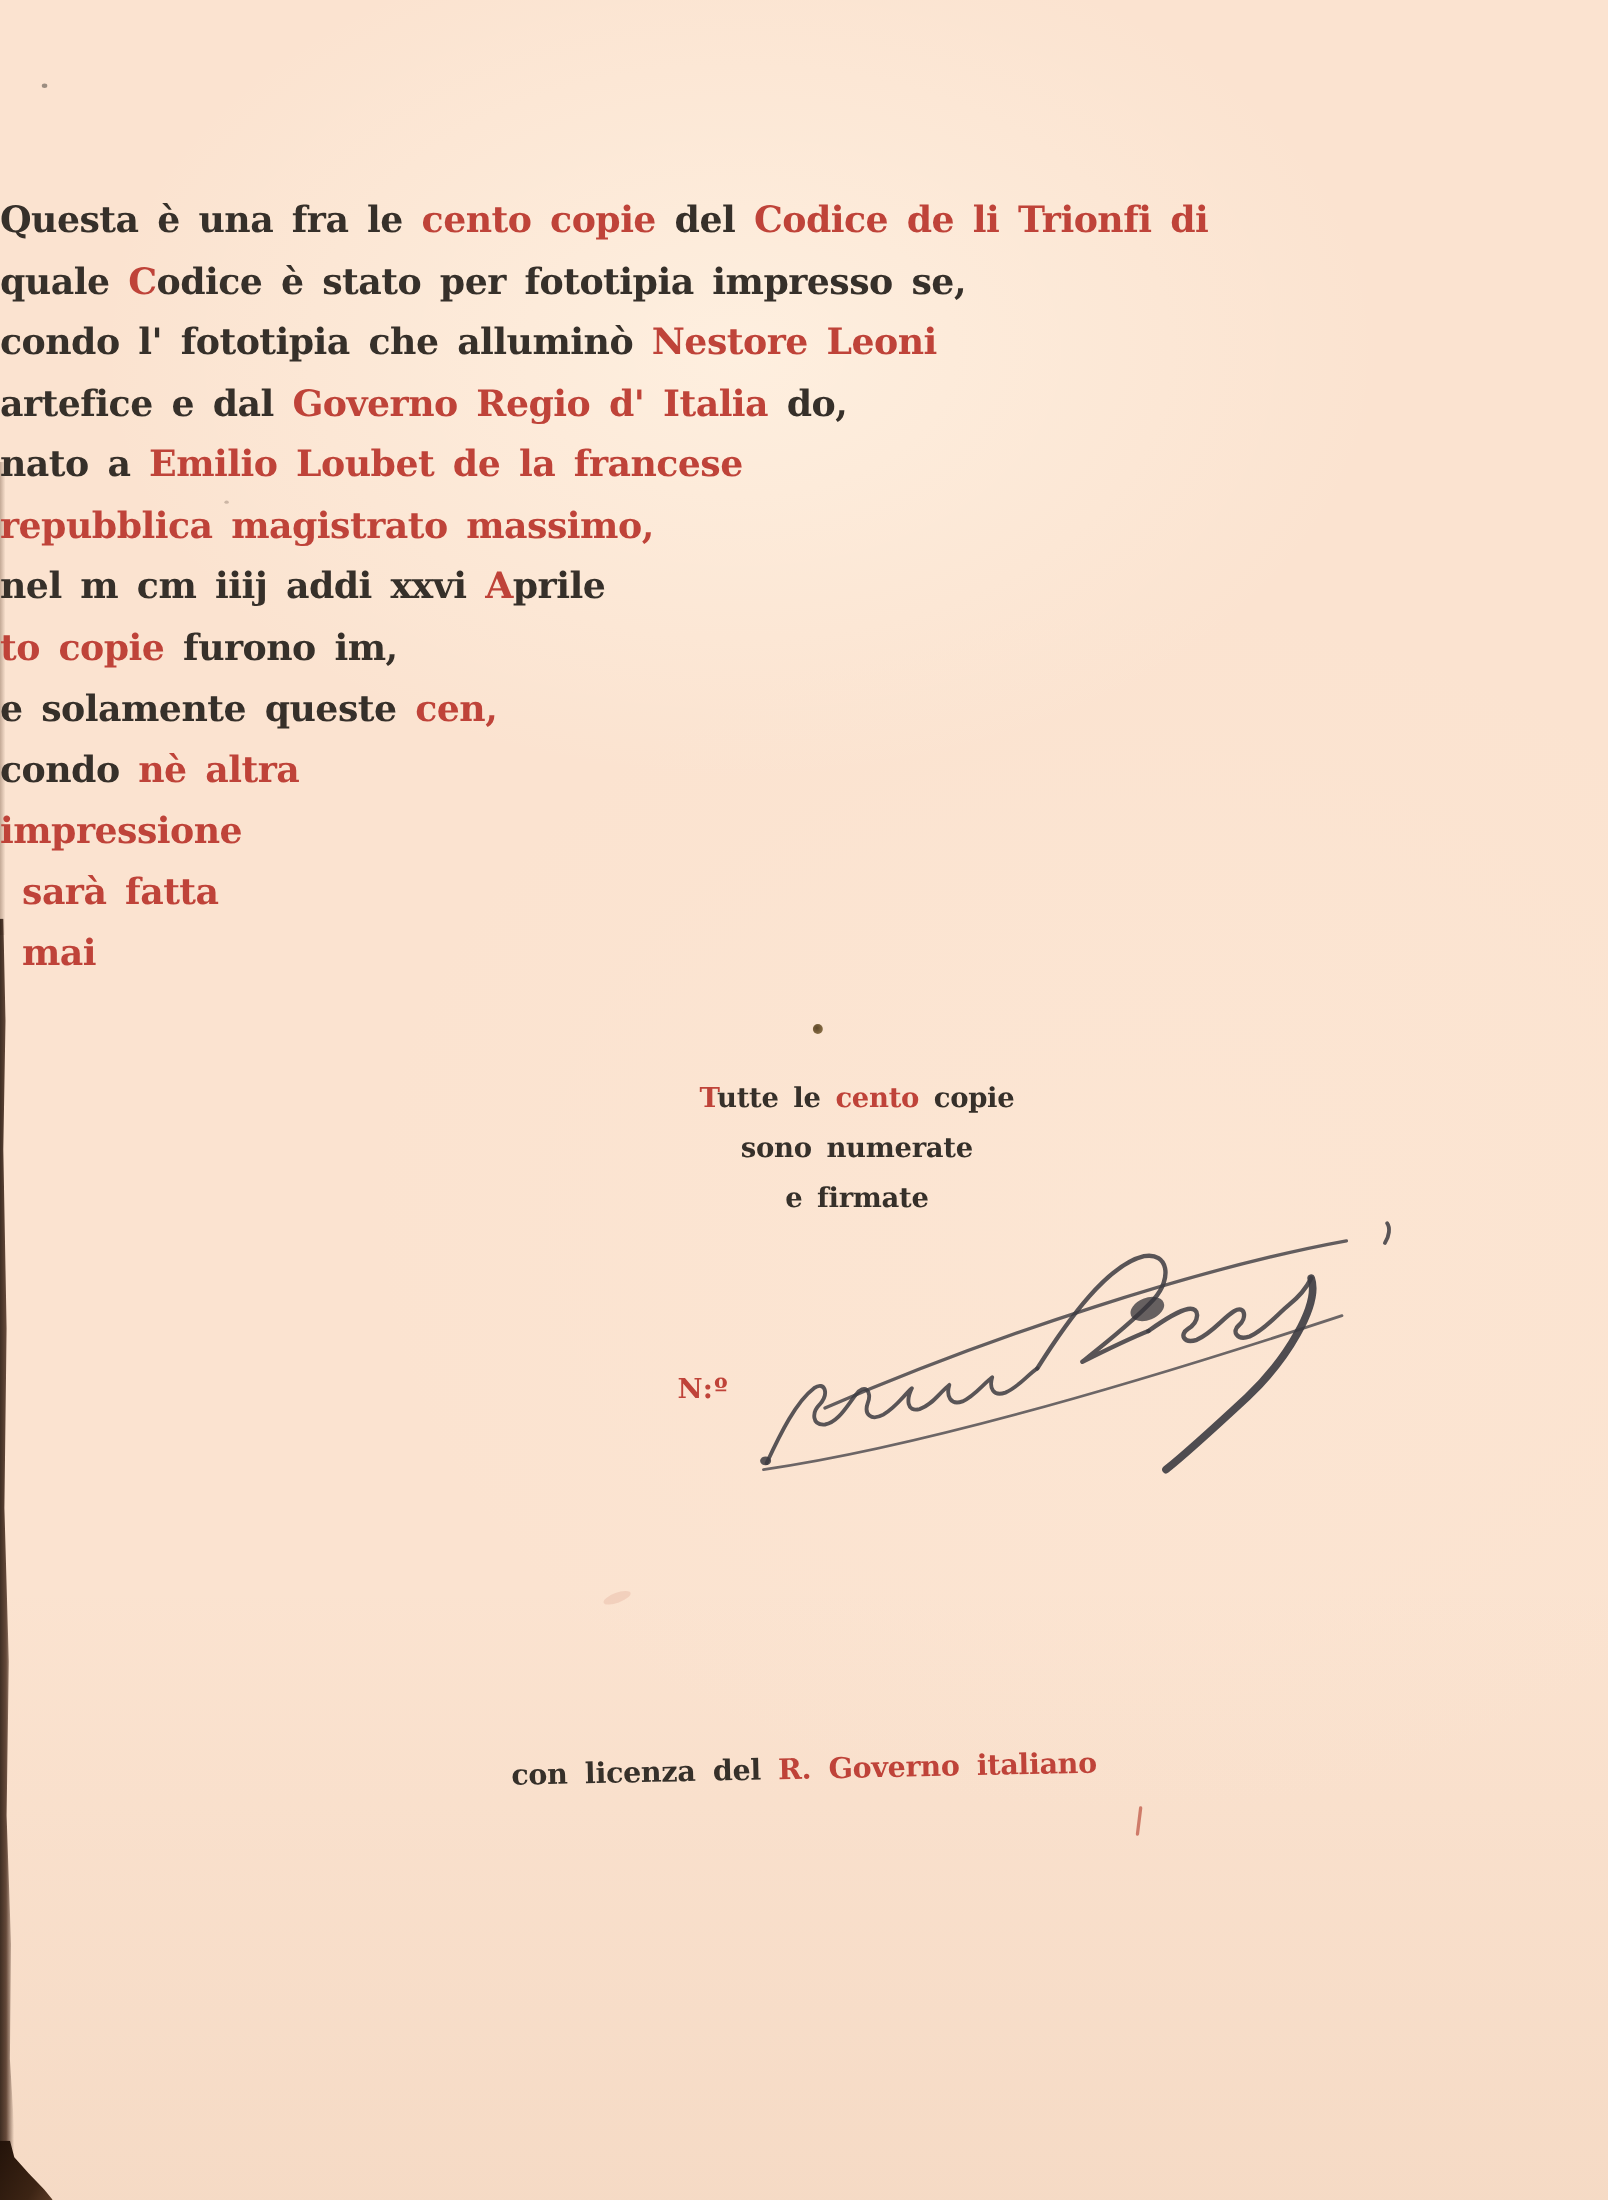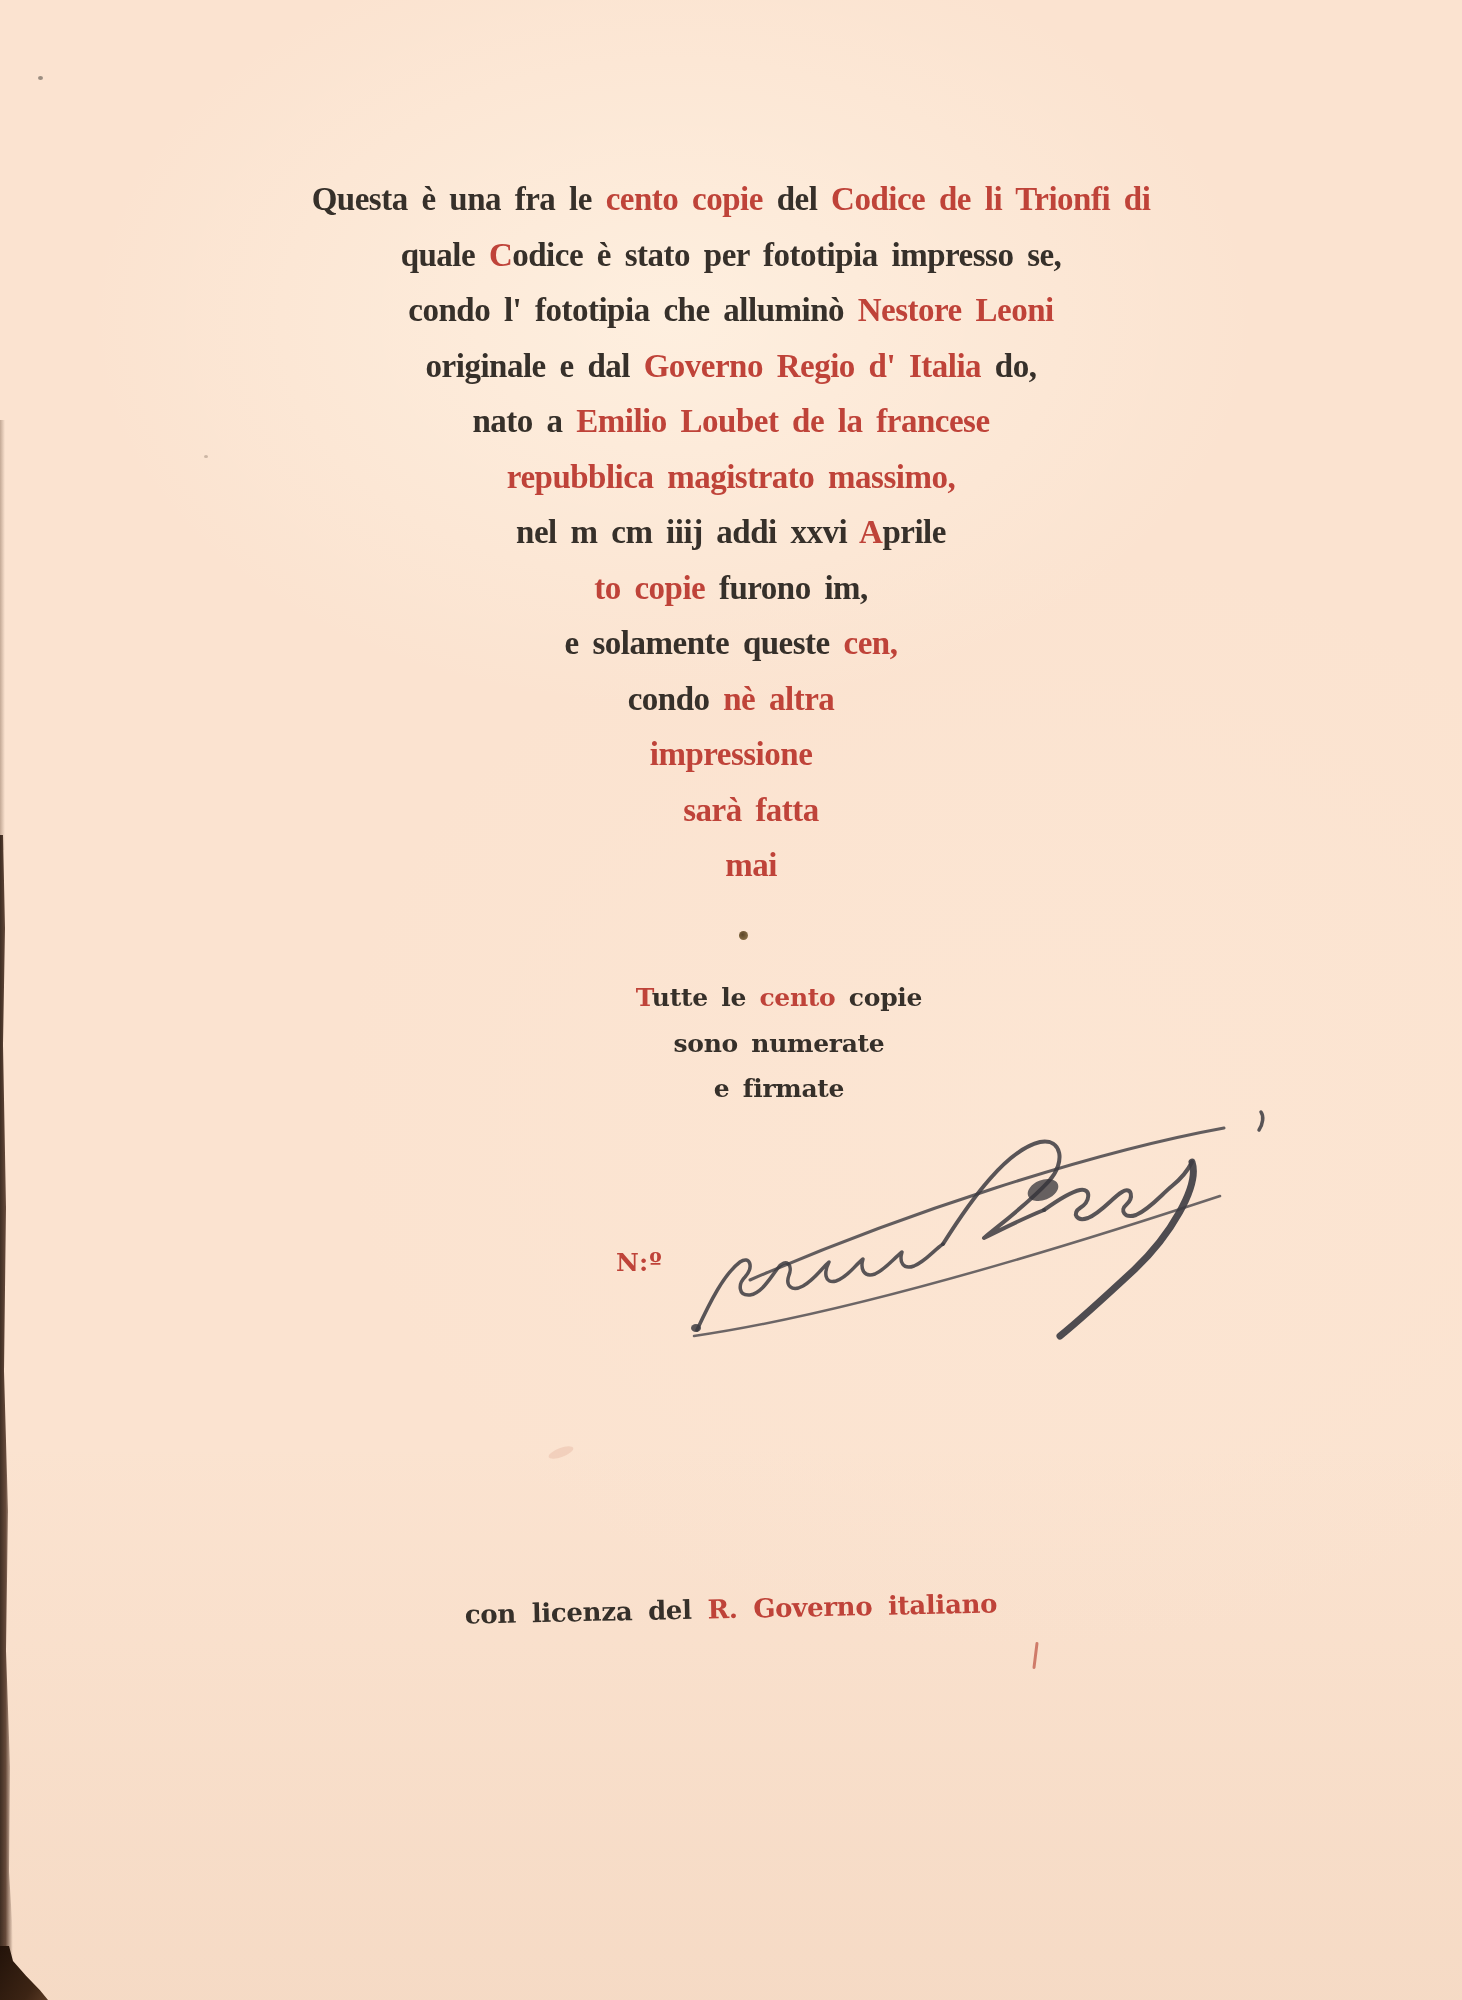--- a/index.html
+++ b/index.html
@@ -33,21 +33,21 @@
   #corner-blob{
     position:absolute;left:0;top:1946px;width:48px;height:54px;
     background:linear-gradient(120deg,#23130a,#3c2414 70%,#5a3a24);
     clip-path:polygon(0 0,9px 0,13px 28%,26px 55%,40px 82%,48px 100%,0 100%);
   }
   
   #colophon{
     position:absolute;left:0;top:172px;width:1462px;
     font-size:33px;font-weight:bold;line-height:55.5px;
     letter-spacing:-0.5px;word-spacing:6px;
-    text-align:center;color:#36302a;font-family:Liberation Serif, serif;
+    text-align:left;color:#36302a;
   }
   #colophon .line{white-space:nowrap;}
   #colophon .line:nth-child(12),#colophon .line:nth-child(13){transform:translateX(20px);}
   #colophon .line:nth-child(14){transform:translateX(47px);}
   #certification{
     position:absolute;left:0;top:975px;width:1462px;
     font-size:25px;font-weight:bold;line-height:45.5px;
     letter-spacing:-0.3px;word-spacing:5px;
     text-align:center;color:#36302a;transform:translateX(48px);
   }
@@ -83,21 +83,21 @@
 <div class="speck" style="left:548px;top:1448px;width:26px;height:9px;background:#e7b8a4;opacity:.45;border-radius:50%;transform:rotate(-20deg);"></div>
 
 <div id="left-edge-faint"></div>
 <div id="left-edge"></div>
 <div id="corner-blob"></div>
 
 <div id="colophon">
     <div class="line"><span class="k">Questa è una fra le </span><span class="r">cento copie</span><span class="k"> del </span><span class="r">Codice de li Trionfi di</span></div>
     <div class="line"><span class="k">quale </span><span class="r">C</span><span class="k">odice è stato per fototipia impresso se,</span></div>
     <div class="line"><span class="k">condo l' fototipia che alluminò </span><span class="r">Nestore Leoni</span></div>
-    <div class="line"><span class="k">originale e dal </span><span class="r">Governo Regio d' Italia</span><span class="k"> do,</span></div>
+    <div class="line"><span class="k">artefice e dal </span><span class="r">Governo Regio d' Italia</span><span class="k"> do,</span></div>
     <div class="line"><span class="k">nato a </span><span class="r">Emilio Loubet de la francese</span></div>
     <div class="line"><span class="r">repubblica magistrato massimo,</span></div>
     <div class="line"><span class="k">nel m cm iiij addi xxvi </span><span class="r">A</span><span class="k">prile</span></div>
     <div class="line"><span class="r">to copie</span><span class="k"> furono im,</span></div>
     <div class="line"><span class="k">e solamente queste </span><span class="r">cen,</span></div>
     <div class="line"><span class="k">condo </span><span class="r">nè altra</span></div>
     <div class="line"><span class="r">impressione</span></div>
     <div class="line"><span class="r">sarà fatta</span></div>
     <div class="line"><span class="r">mai</span></div>
   </div>

